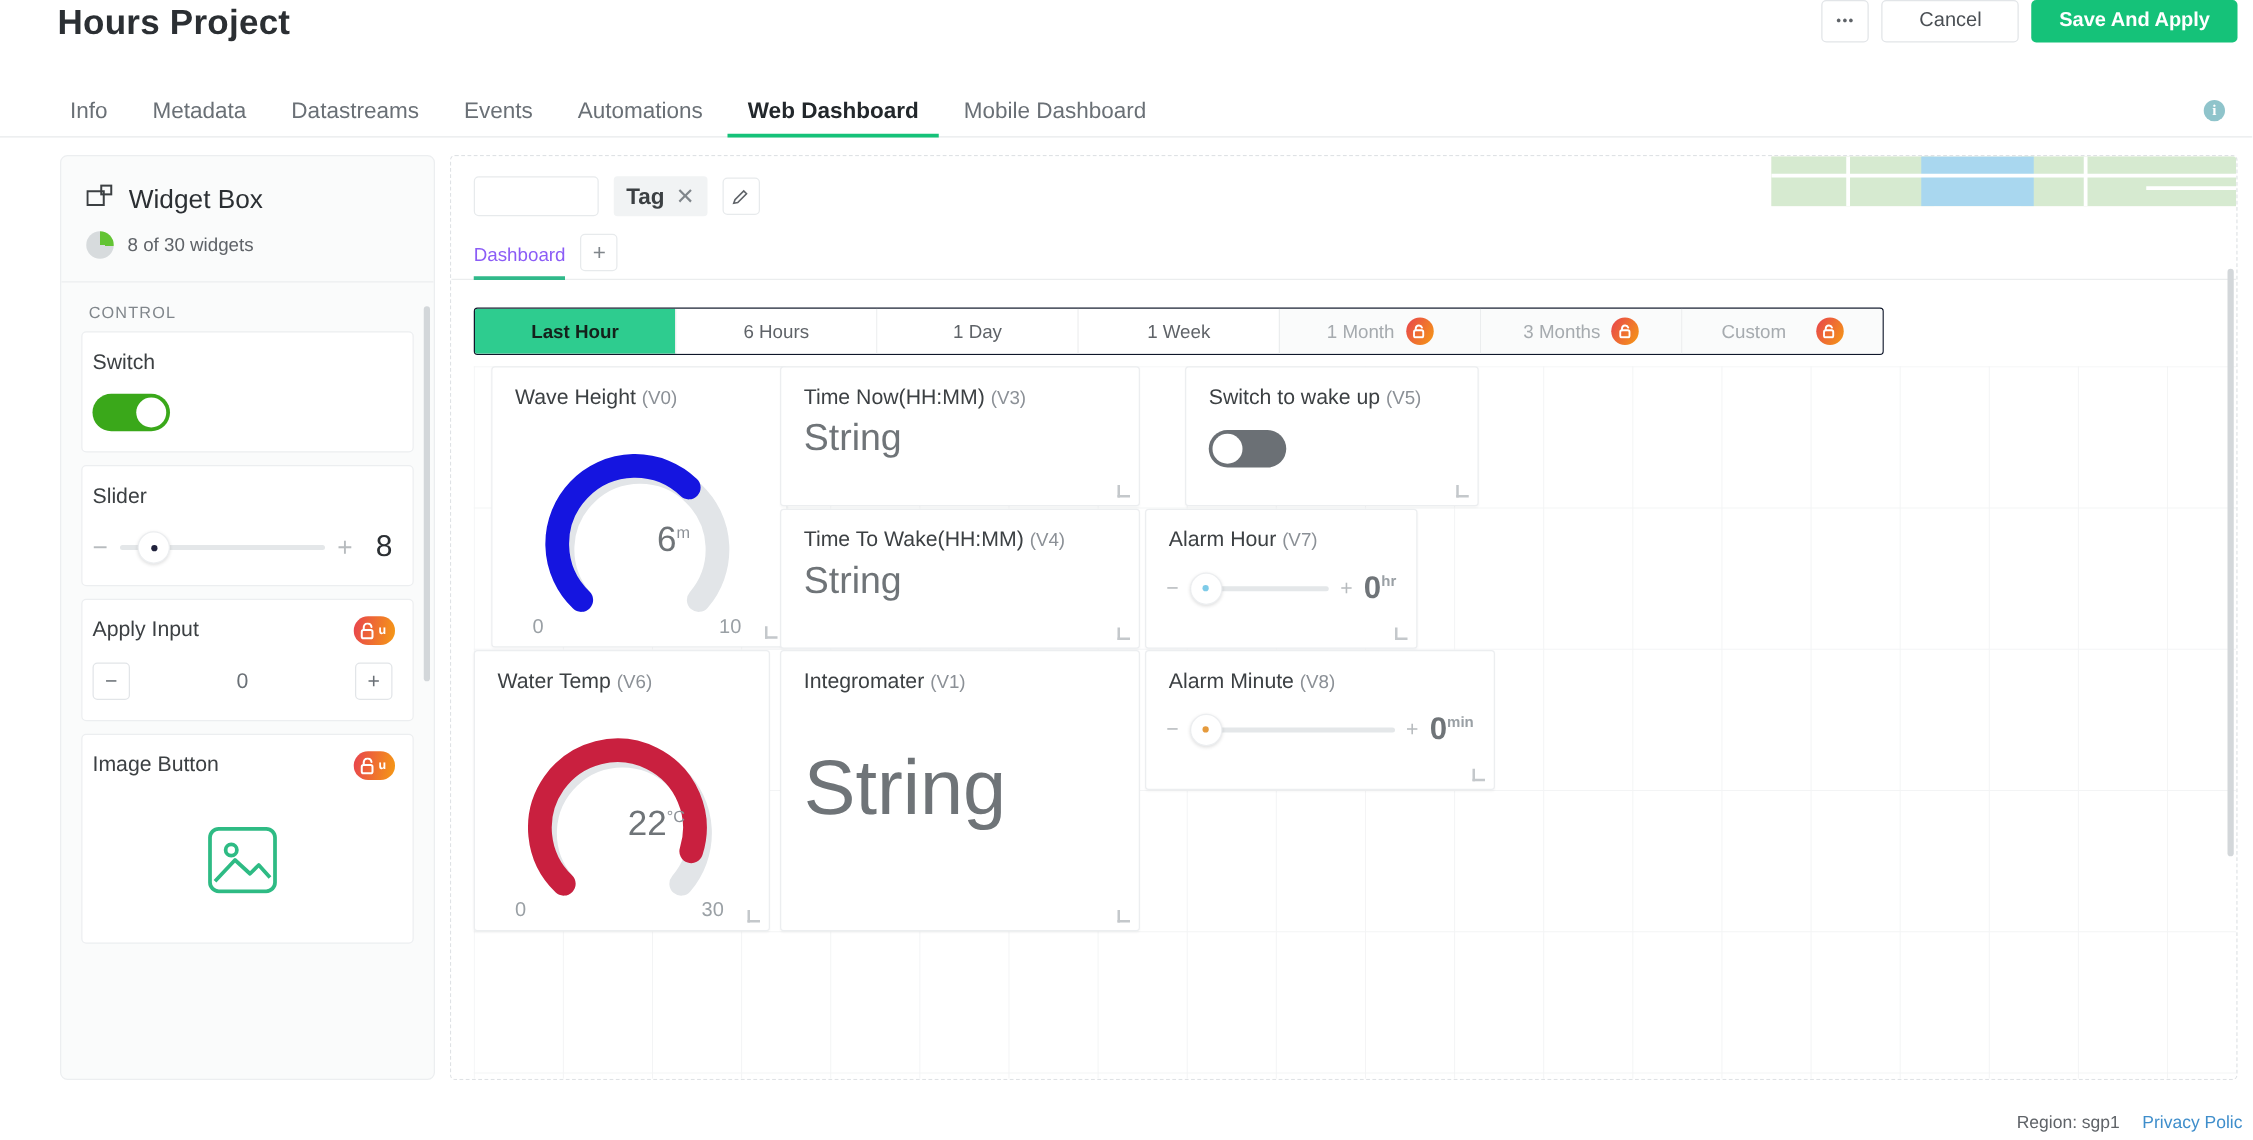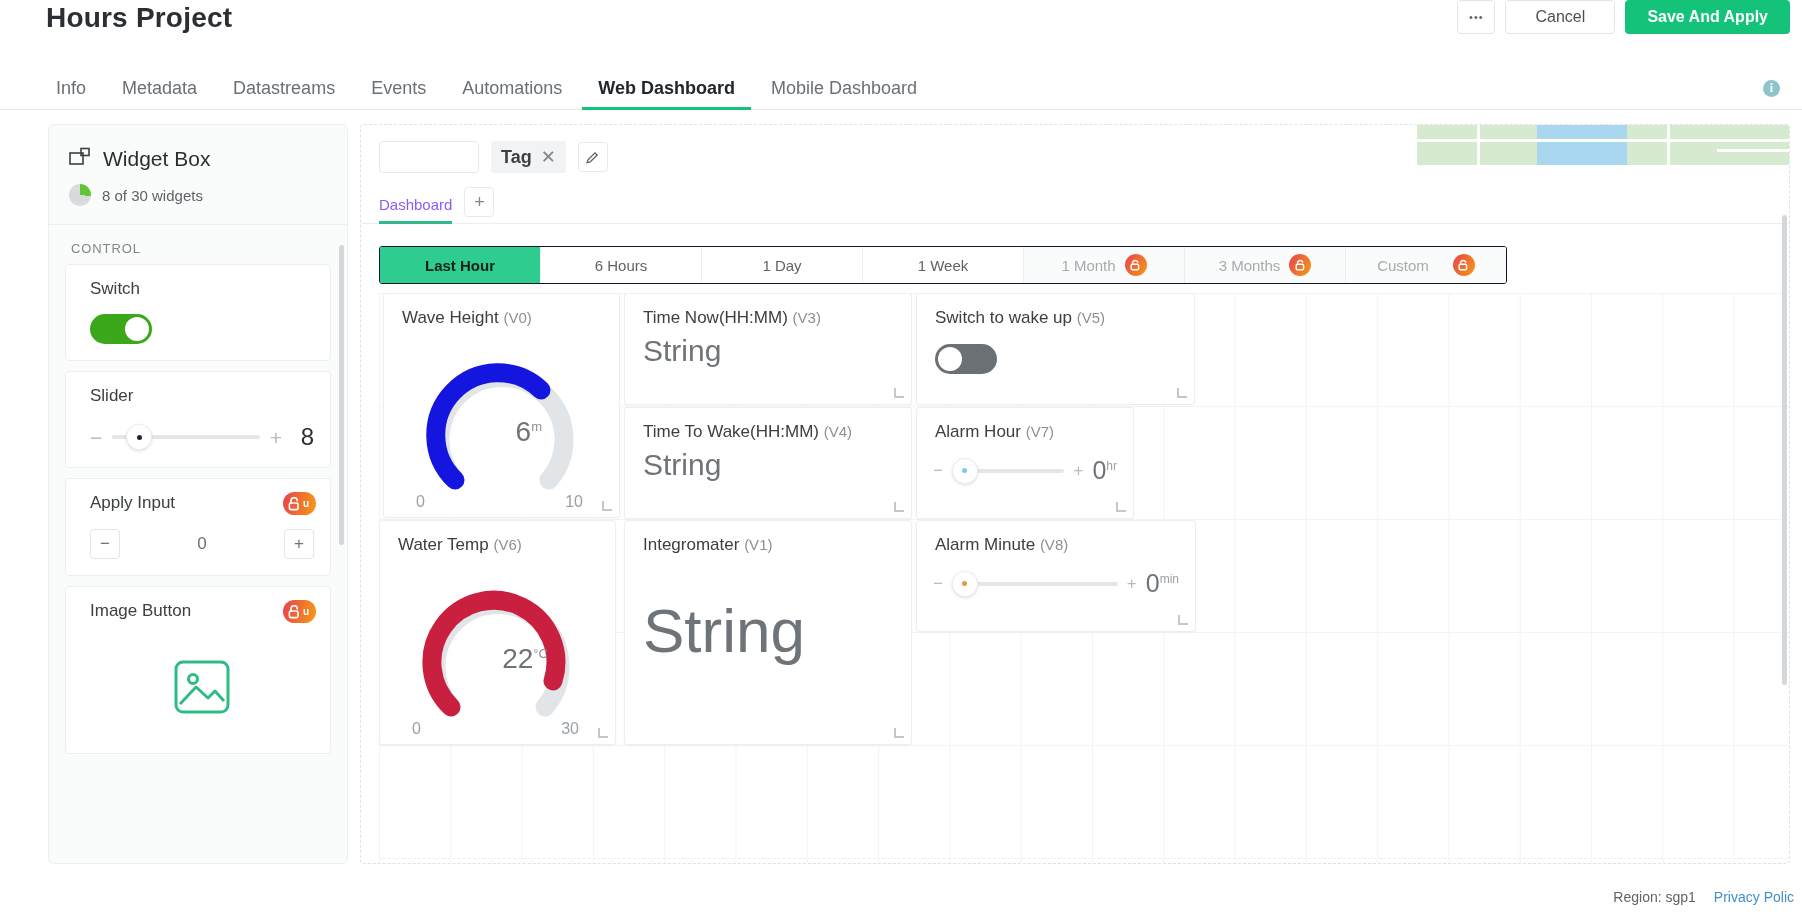--- a/index.html
+++ b/index.html
@@ -64,21 +64,21 @@
   .wb-sub { display: flex; align-items: center; gap: 11px; margin-top: 13px; font-size: 15px; color: #5f6368; }
   .pie {
     width: 22px; height: 22px; border-radius: 50%;
     background: conic-gradient(#63c434 0deg 96deg, #d7dbdd 96deg 360deg);
   }
   .wb-div { height: 1px; background: #eceef0; margin: 8px 0 0 0; }
   .sec-label { font-size: 13px; color: #80868b; letter-spacing: .9px; padding: 16px 20px 8px 22px; }
 
   .wcard {
     background: #fff; border: 1px solid #eceef0; border-radius: 4px;
-    margin: 0 16px 10px 16px; padding: 14px 16px 16px 24px; position: relative;
+    margin: 0 16px 10px 16px; padding: 14px 16px 16px 8px; position: relative;
   }
   .wcard-title { font-size: 17px; color: #3c4043; }
   .lock-badge {
     position: absolute; right: 14px; top: 13px;
     height: 23px; padding: 0 7px 0 5px; border-radius: 12px;
     background: linear-gradient(100deg,#e8434e,#f59a14);
     color: #fff; font-size: 10px; font-weight: 700;
     display: flex; align-items: center; gap: 2px;
   }
   .toggle {
@@ -198,21 +198,21 @@
   }
   .gunit { font-size: 13px; vertical-align: super; color: #8b9096; }
   .gmin { position: absolute; left: 32px; bottom: 6px; font-size: 16px; color: #9aa0a5; }
   .gmax { position: absolute; right: 36px; bottom: 6px; font-size: 16px; color: #9aa0a5; }
   .wtoggle {
     width: 62px; height: 30px; border-radius: 16px; background: #6b7075;
     position: relative; margin: 16px 0 0 18px; cursor: pointer;
   }
   .wtoggle .knob { position: absolute; top: 3px; left: 3px; width: 24px; height: 24px; border-radius: 50%; background: #fff; }
   .wslider { display: flex; align-items: center; gap: 9px; padding: 14px 16px 0 16px; }
-  .wsval { font-size: 25px; color: #6f7478; font-weight: 400; }
+  .wsval { font-size: 25px; color: #6f7478; font-weight: 700; }
   .wsunit { font-size: 12px; color: #9aa0a5; vertical-align: super; }
 
   .vscroll {
     position: absolute; right: 2px; top: 90px; width: 5px; height: 470px;
     background: #d3d7da; border-radius: 3px;
   }
 
   
   .footer {
     position: absolute; left: 0; right: 0; bottom: 0; height: 30px;
@@ -395,21 +395,21 @@
               <svg width="11" height="12" viewBox="0 0 11 12">
                   <path d="M2.6 5.2V3.6A2.6 2.6 0 0 1 7.6 3.1" fill="none" stroke="#fff" stroke-width="1.5" stroke-linecap="round"></path>
                   <rect x="1.2" y="5.2" width="7.4" height="5.6" rx="1.3" fill="none" stroke="#fff" stroke-width="1.5"></rect>
                 </svg>
             </span>
           </div>
         </div>
 
         <div class="grid">
 
-          <div class="wid" style="left:4px;top:0;width:237px;height:225px">
+          <div class="wid" style="left:14px;top:0;width:237px;height:225px">
             <div class="wid-title">
               <span>Wave Height</span>
               <span class="vpin">(V0)</span>
             </div>
             <div class="gauge">
               <svg width="170" height="160" viewBox="0 0 170 160">
                 <path d="M38 148 A62 62 0 1 1 132 148" fill="none" stroke="#e2e5e8" stroke-width="19" stroke-linecap="round"></path>
                 <path d="M38 148 A62 62 0 0 1 124 58" fill="none" stroke="#1515e0" stroke-width="19" stroke-linecap="round"></path>
               </svg>
               <div class="gnum">
@@ -423,21 +423,21 @@
 
           <div class="wid" style="left:245px;top:0;width:288px;height:112px">
             <div class="wid-title">
               <span>Time Now(HH:MM)</span>
               <span class="vpin">(V3)</span>
             </div>
             <div class="strval">String</div>
             <span class="resize"></span>
           </div>
 
-          <div class="wid" style="left:537px;top:0;width:279px;height:112px">
+          <div class="wid" style="left:569px;top:0;width:235px;height:112px">
             <div class="wid-title">
               <span>Switch to wake up</span>
               <span class="vpin">(V5)</span>
             </div>
             <div class="wtoggle">
               <span class="knob"></span>
             </div>
             <span class="resize"></span>
           </div>
 

